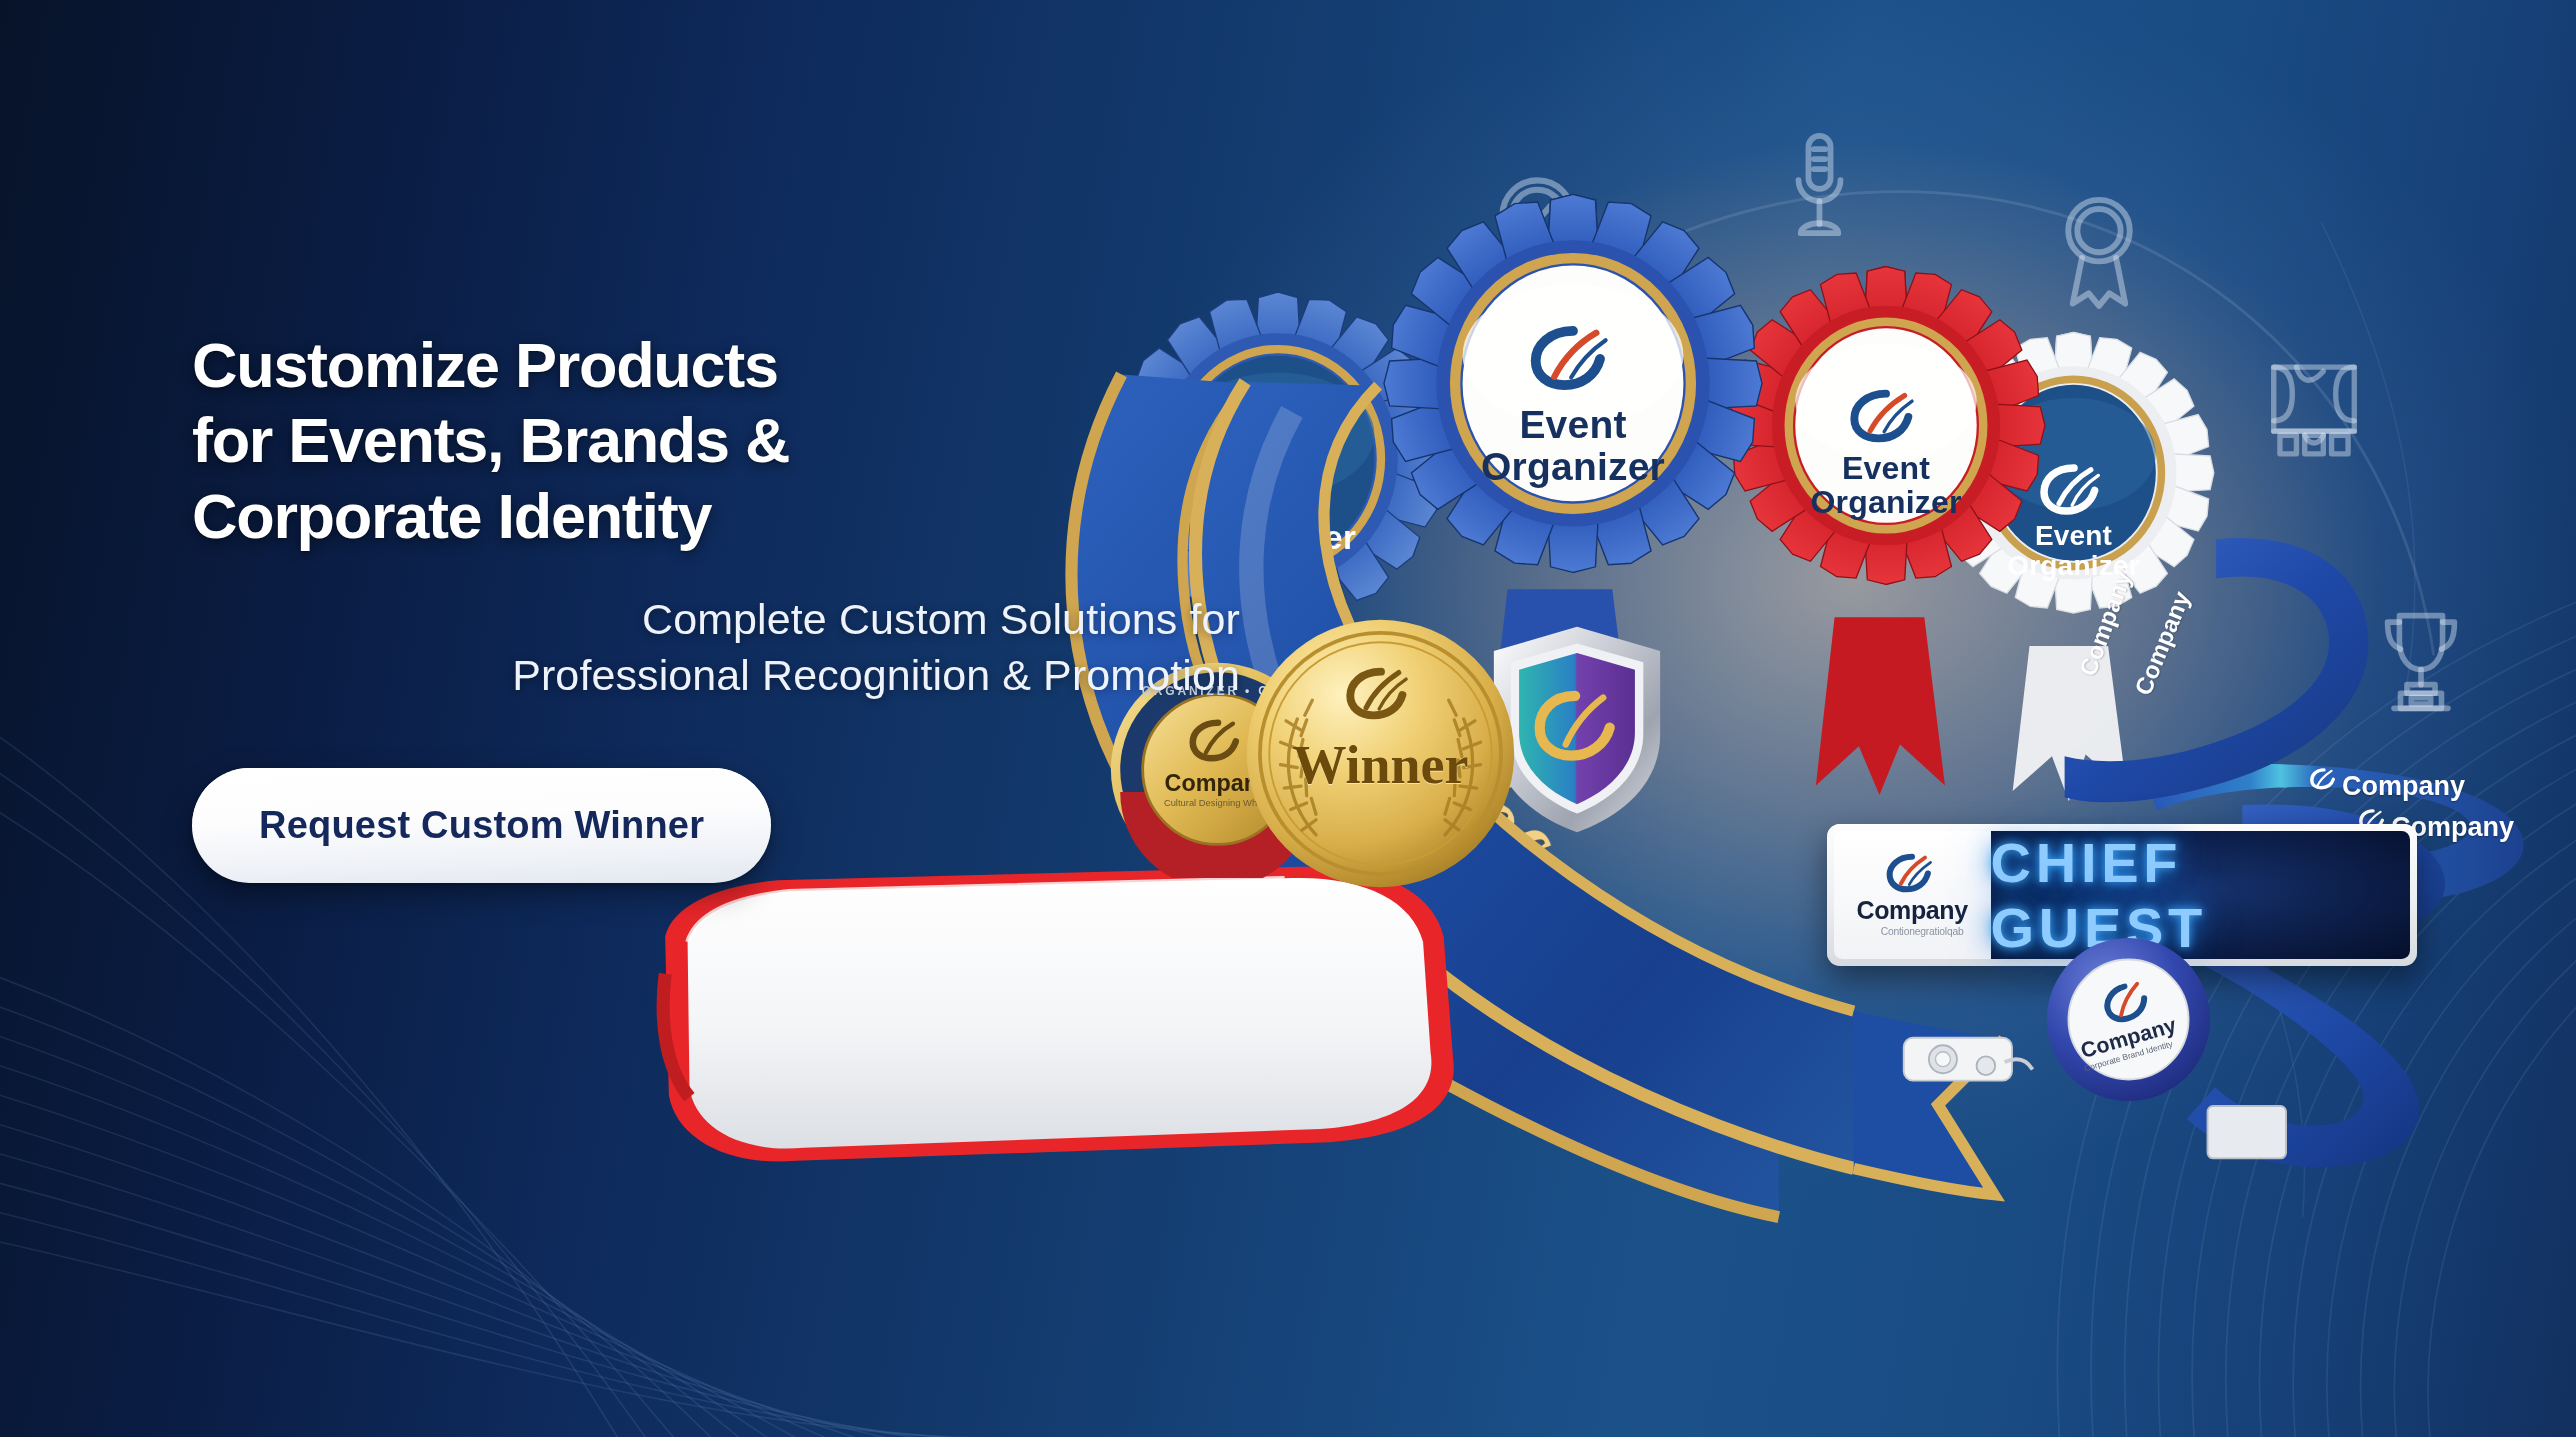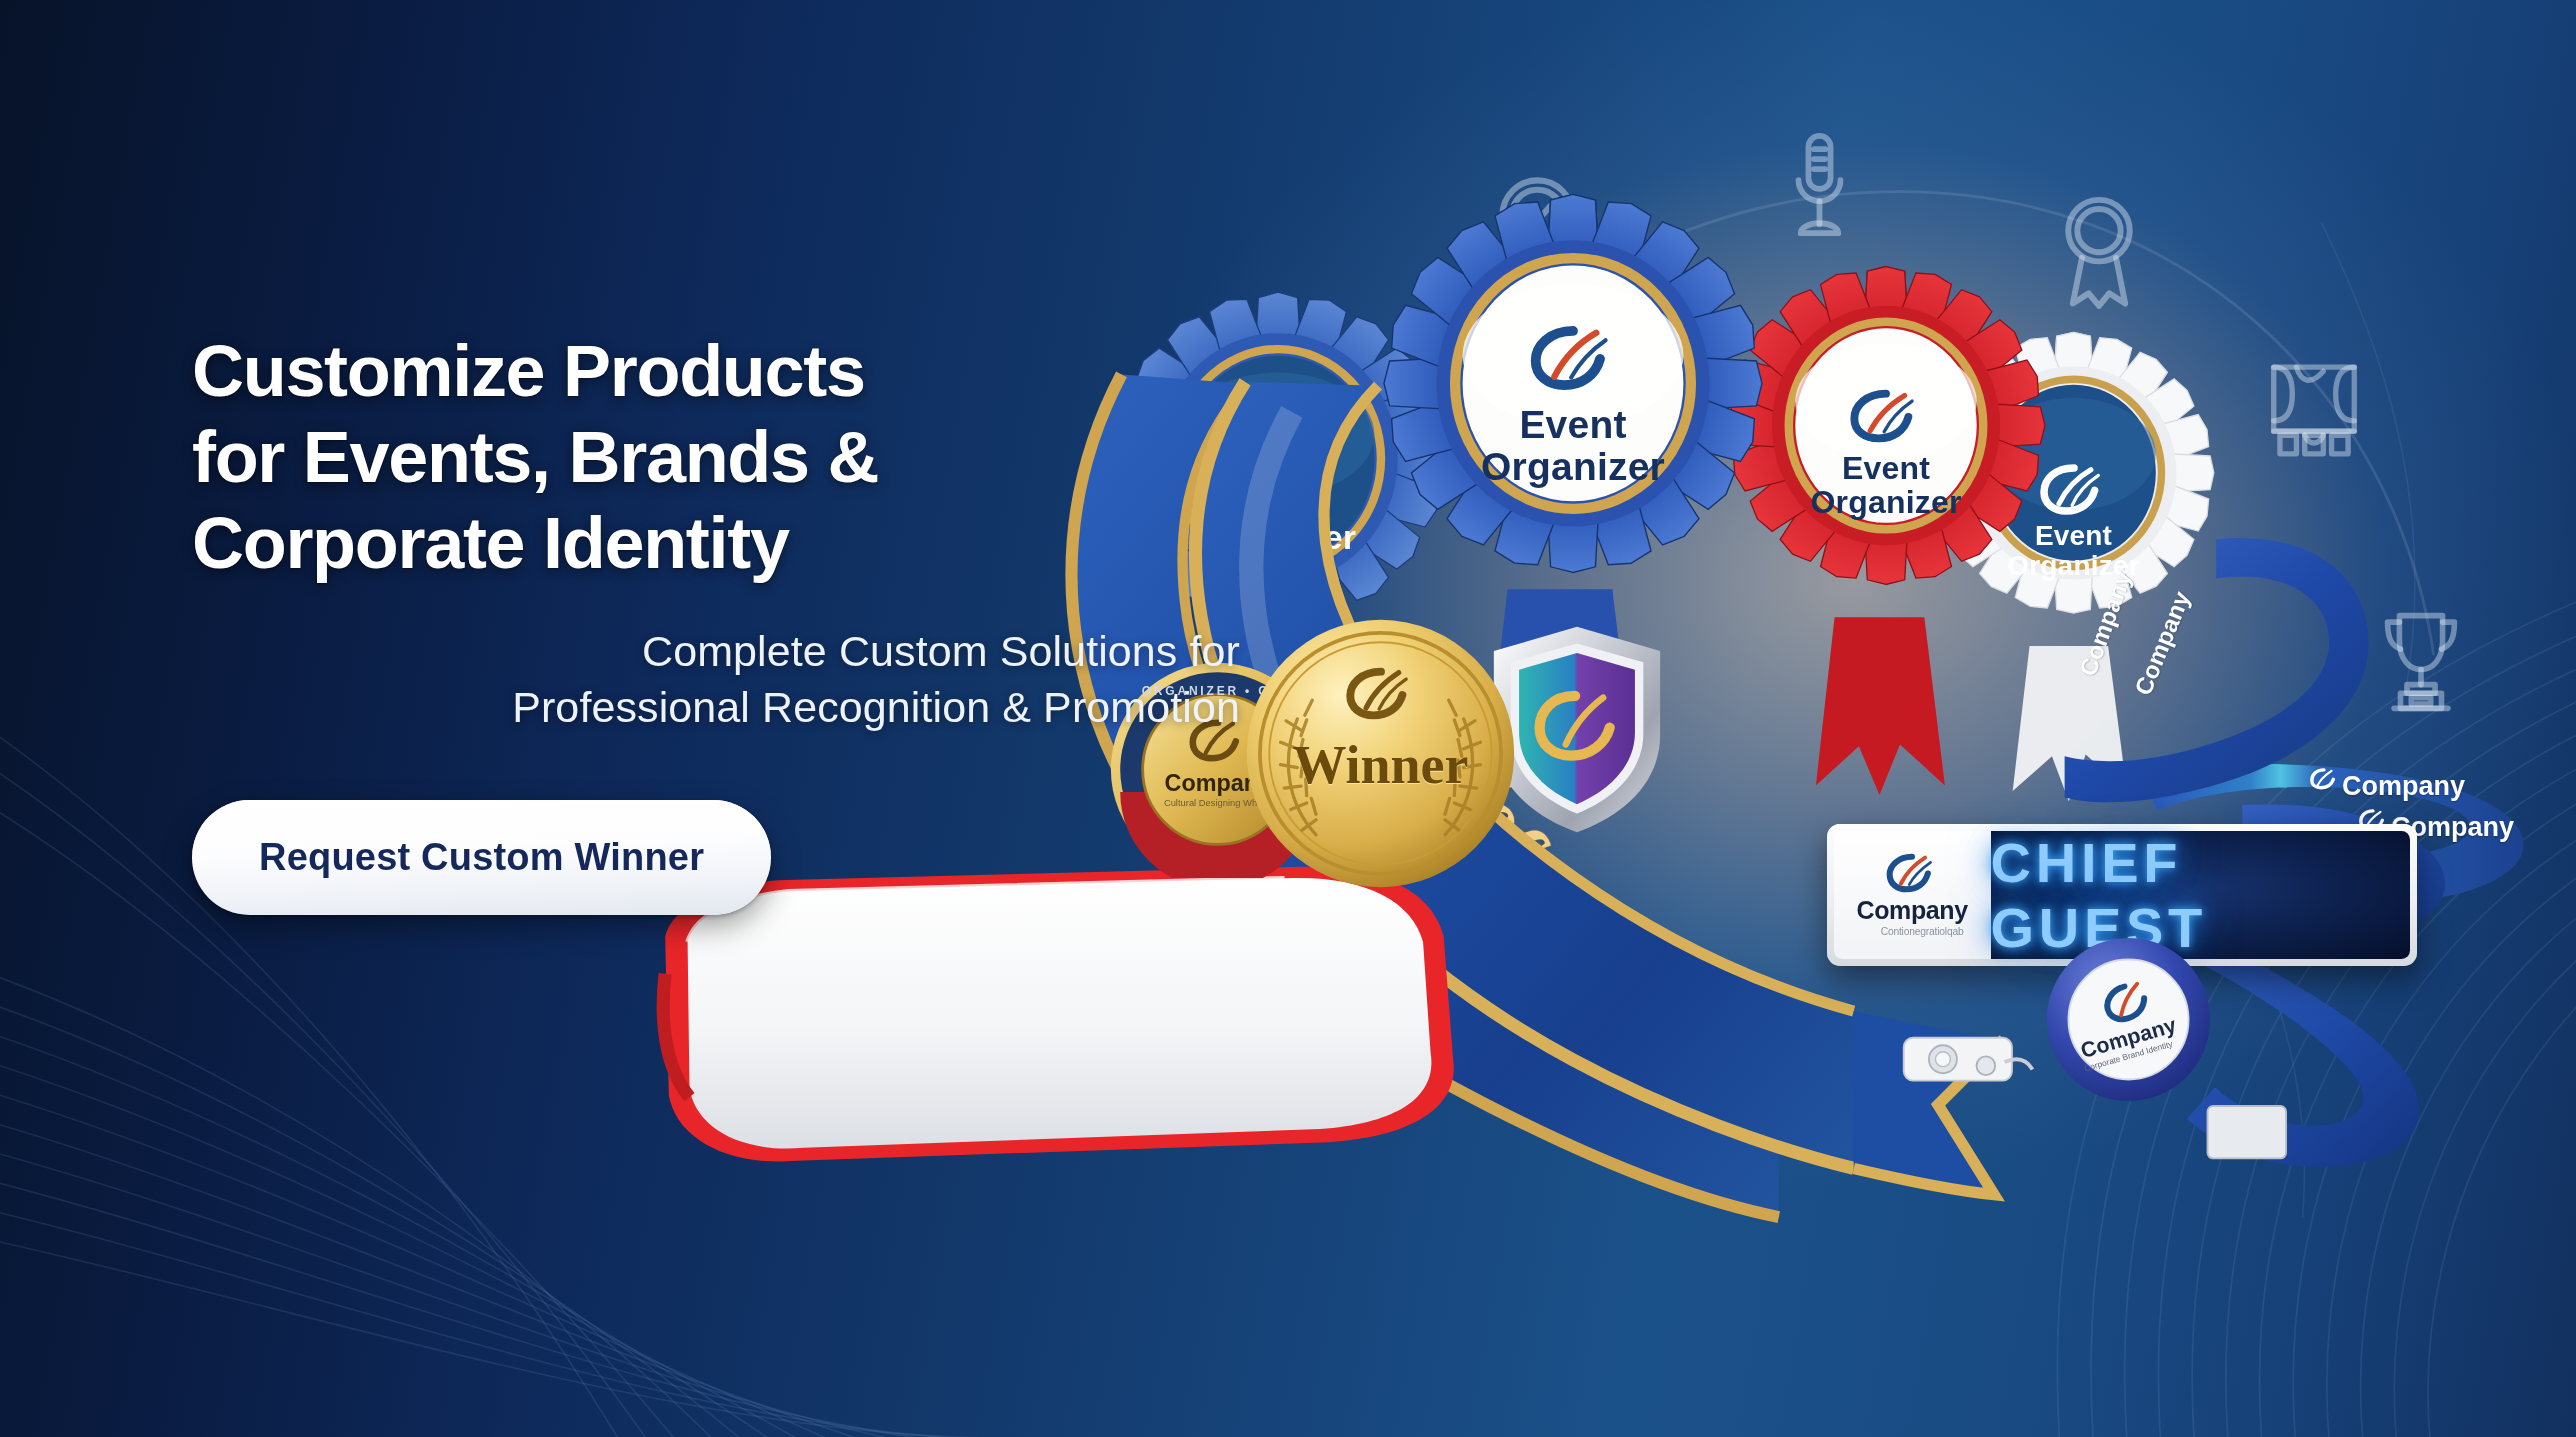--- a/index.html
+++ b/index.html
@@ -36,21 +36,21 @@
   .arcs { opacity:.34; }
 
   
   .copy {
     position:absolute;
     left:192px; top:328px;
     width:1048px;
     z-index:12;
   }
   .headline {
-    font-size:72px;
+    font-size:63px;
     line-height:1.195;
     font-weight:700;
     color:#ffffff;
     letter-spacing:-1.3px;
     text-shadow:0 2.8px 13px rgba(0,0,0,.45), 0 0.9px 1.9px rgba(0,0,0,.4);
     white-space:pre-line;
   }
   .subhead {
     margin-top:38px;
     font-size:43px;

